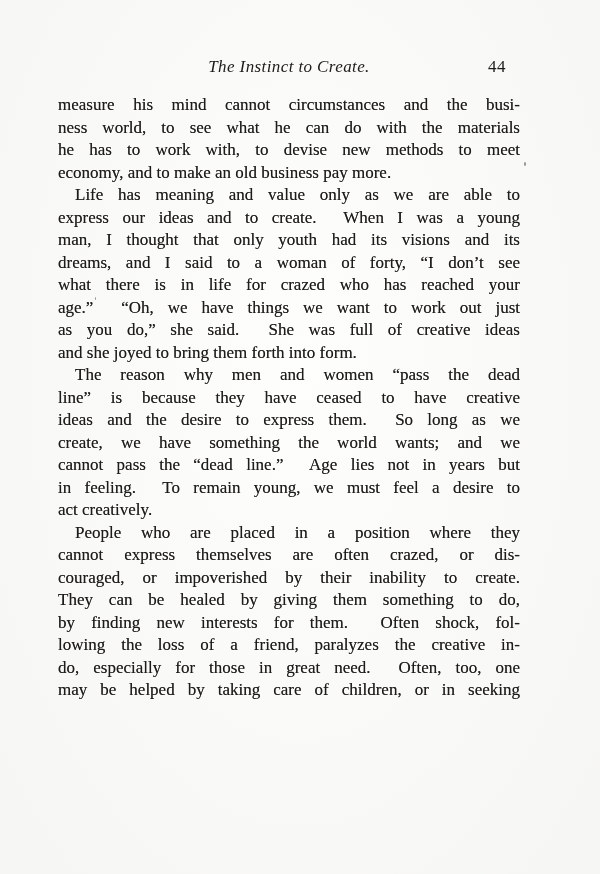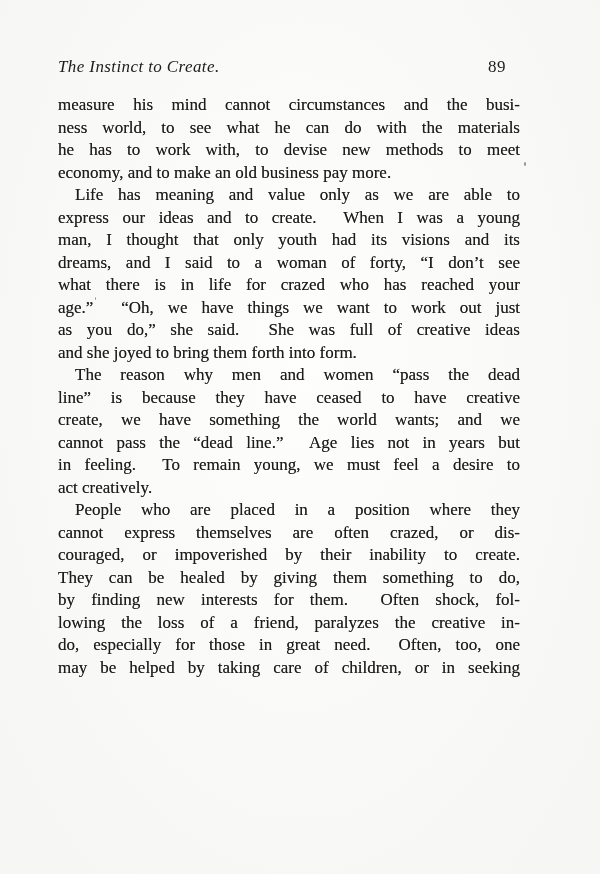--- a/index.html
+++ b/index.html
@@ -25,21 +25,21 @@
     width: 462px;
   }
   .header {
     position: relative;
     height: 20px;
     font-size: 17px;
     line-height: 20px;
   }
   .title {
     display: block;
-    text-align: left;
+    text-align: center;
     font-style: italic;
     letter-spacing: 0.4px;
   }
   .folio {
     position: absolute;
     right: 14px;
     top: 0;
     font-style: normal;
     letter-spacing: 0.5px;
   }
@@ -67,21 +67,21 @@
     border-radius: 50%;
   }
 </style>
 </head>
 <body>
 
 <div class="page">
   <div class="textblock">
     <div class="header">
       <span class="title">The Instinct to Create.</span>
-      <span class="folio">89</span>
+      <span class="folio">44</span>
     </div>
     <div class="body" id="body-text">
         <div class="paragraph">
           <div class="line">measure his mind cannot circumstances and the busi-</div>
           <div class="line">ness world, to see what he can do with the materials</div>
           <div class="line">he has to work with, to devise new methods to meet</div>
           <div class="line para-end">economy, and to make an old business pay more.</div>
         </div>
         <div class="paragraph">
           <div class="line indent">Life has meaning and value only as we are able to</div>
@@ -89,20 +89,21 @@
           <div class="line">man, I thought that only youth had its visions and its</div>
           <div class="line">dreams, and I said to a woman of forty, “I don’t see</div>
           <div class="line">what there is in life for crazed who has reached your</div>
           <div class="line">age.”&nbsp; “Oh, we have things we want to work out just</div>
           <div class="line">as you do,” she said.&nbsp; She was full of creative ideas</div>
           <div class="line para-end">and she joyed to bring them forth into form.</div>
         </div>
         <div class="paragraph">
           <div class="line indent">The reason why men and women “pass the dead</div>
           <div class="line">line” is because they have ceased to have creative</div>
+          <div class="line">ideas and the desire to express them.&nbsp; So long as we</div>
           <div class="line">create, we have something the world wants; and we</div>
           <div class="line">cannot pass the “dead line.”&nbsp; Age lies not in years but</div>
           <div class="line">in feeling.&nbsp; To remain young, we must feel a desire to</div>
           <div class="line para-end">act creatively.</div>
         </div>
         <div class="paragraph">
           <div class="line indent">People who are placed in a position where they</div>
           <div class="line">cannot express themselves are often crazed, or dis-</div>
           <div class="line">couraged, or impoverished by their inability to create.</div>
           <div class="line">They can be healed by giving them something to do,</div>

